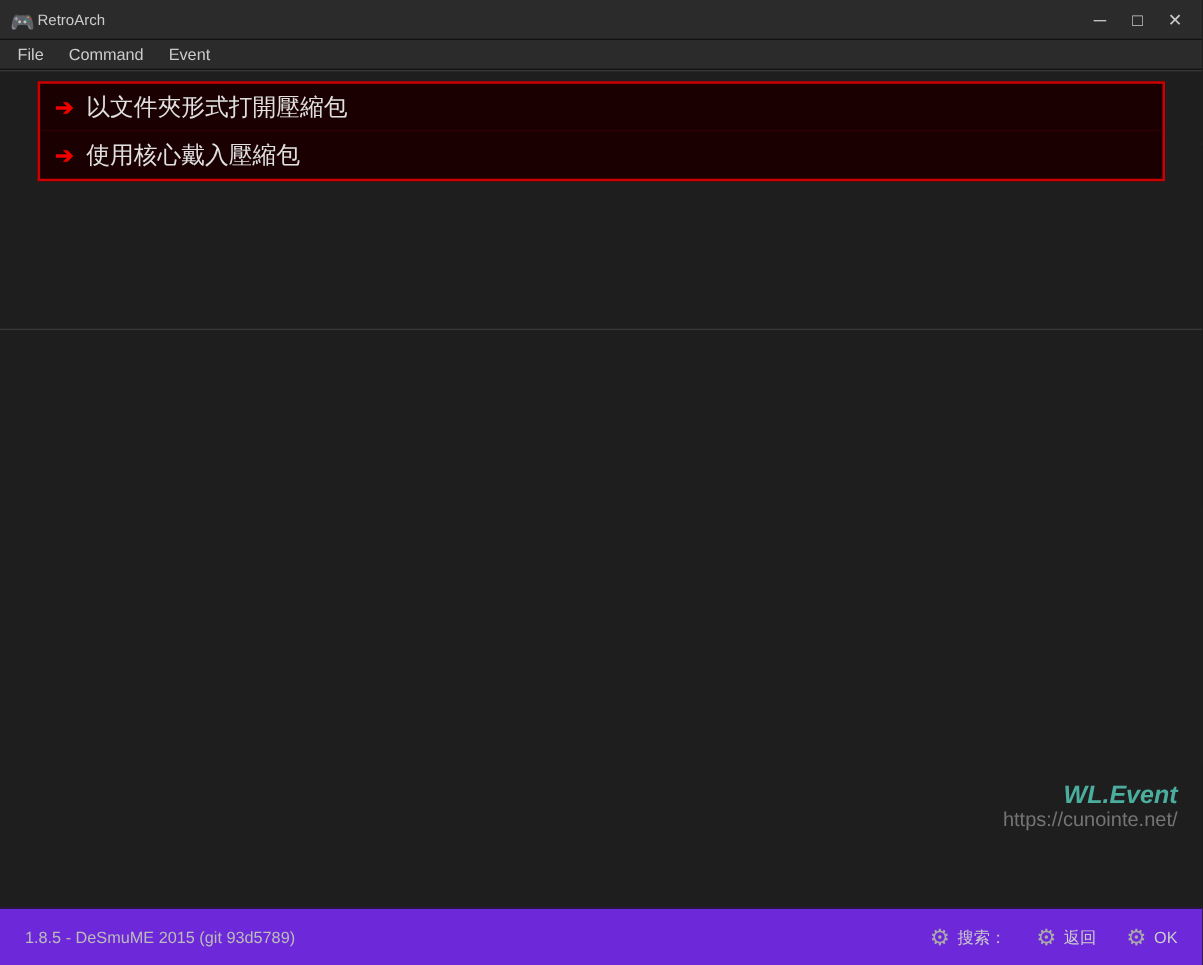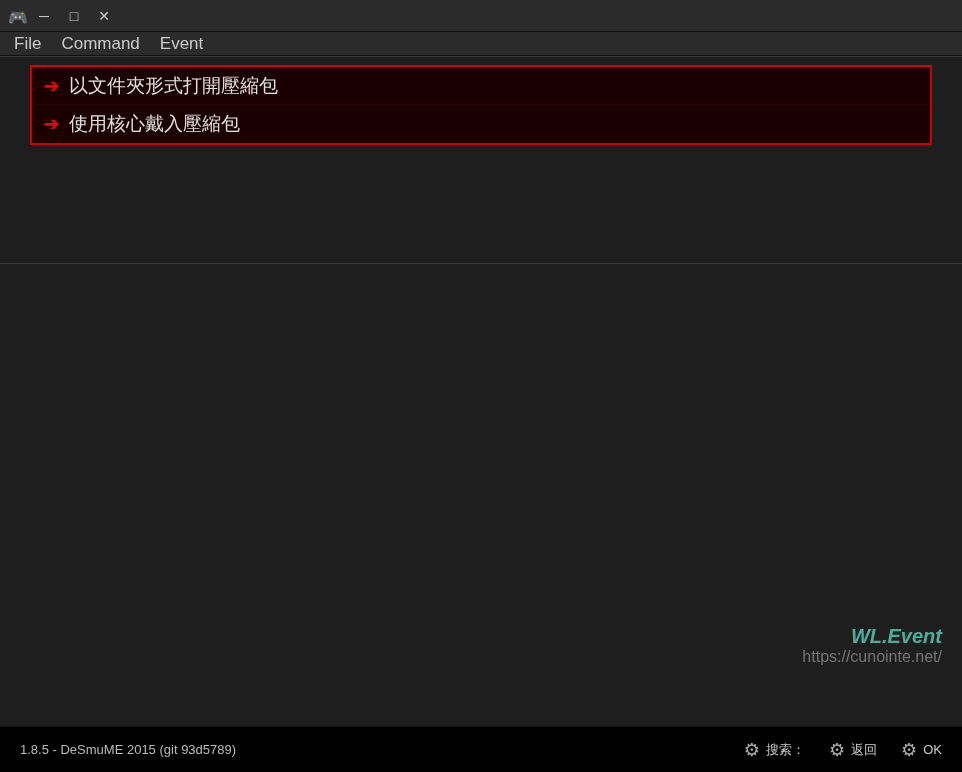--- a/index.html
+++ b/index.html
@@ -54,21 +54,21 @@
     #menubar {
       background: #2b2b2b;
       height: 24px;
       display: flex;
       align-items: center;
       padding: 0 4px;
       border-bottom: 1px solid #111;
     }
     .menu-item {
       padding: 2px 10px;
-      font-size: 17px;
+      font-size: 13px;
       color: #ccc;
       cursor: pointer;
     }
 
     
     #header {
       background: #252525;
       height: 60px;
       display: flex;
       align-items: center;
@@ -123,21 +123,21 @@
       color: #e0e0e0;
     }
 
     
     #bottombar {
       position: absolute;
       bottom: 0;
       left: 0;
       right: 0;
       height: 46px;
-      background: #000000;
+      background: #6d28d9;
       border-top: 1px solid #111;
       display: flex;
       align-items: center;
       padding: 0 20px;
     }
     #status-text {
       font-size: 13px;
       color: #bbb;
       flex: 1;
     }
@@ -199,20 +199,21 @@
       left: 0;
       right: 0;
       top: 207px;
     }
   </style>
 </head>
 <body>
 
 <div id="titlebar">
   <span id="titlebar-icon">🎮</span>
+  <span id="titlebar-title">RetroArch</span>
   <div id="titlebar-controls">
     <button class="titlebar-btn">─</button>
     <button class="titlebar-btn">□</button>
     <button class="titlebar-btn close">✕</button>
   </div>
 </div>
 
 <div id="menubar">
   <span class="menu-item">File</span>
   <span class="menu-item">Command</span>

